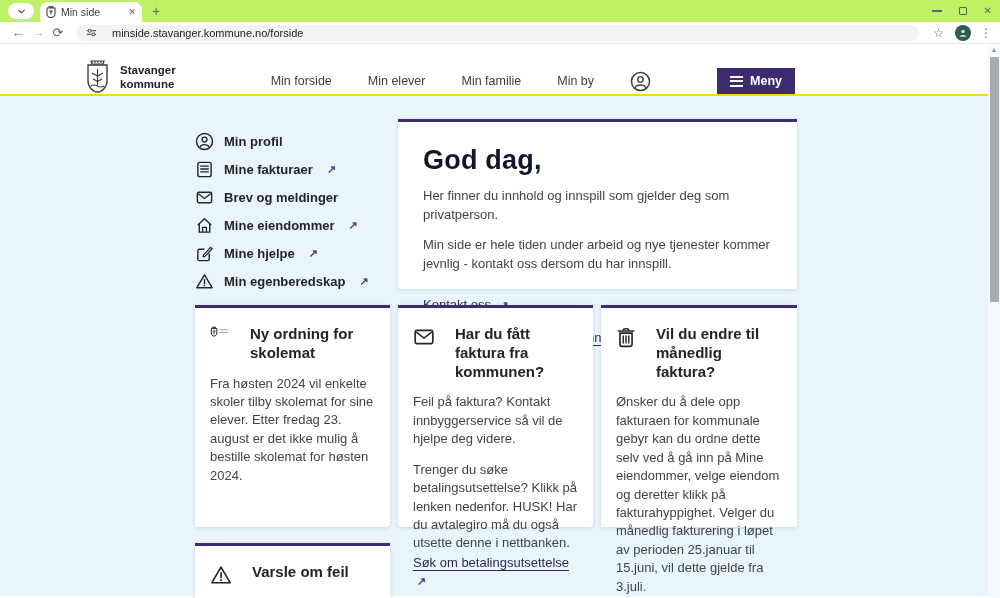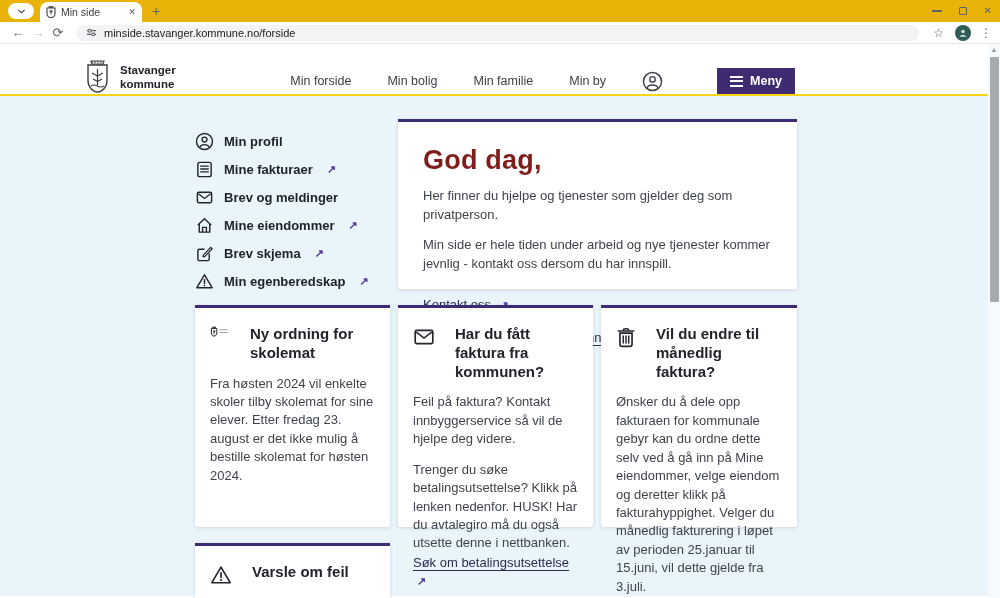--- a/index.html
+++ b/index.html
@@ -1,76 +1,76 @@
 <!DOCTYPE html>
 <html><head>
 <meta charset="utf-8">
 <style>
   * { margin:0; padding:0; box-sizing:border-box; }
   html,body { width:1000px; height:598px; overflow:hidden; background:#fff;
     font-family:"Liberation Sans", sans-serif; }
 
   
-  .tabstrip { position:relative; height:22px; background:#eab308; display:flex; align-items:flex-end; }
+  .tabstrip { position:relative; height:22px; background:#bef264; display:flex; align-items:flex-end; }
   .tab-search { width:26px; height:16px; background:#fff; border-radius:8px; margin:0 6px 3px 8px;
     display:flex; align-items:center; justify-content:center; color:#5f6368; }
   .tab { width:102px; height:20px; background:#fff; border-radius:8px 8px 0 0;
     display:flex; align-items:center; padding:0 6px; gap:5px; }
   .tab-title { font-size:10.5px; color:#3c4043; flex:1; white-space:nowrap; overflow:hidden; }
   .tab-close { font-size:9px; color:#5f6368; cursor:default; }
   .new-tab { font-size:14px; color:#5f6368; margin:0 0 3px 10px; }
   .win-controls { position:absolute; right:8px; top:0; height:22px; display:flex; align-items:center; gap:17px; color:#5f6368; }
   .win-min { width:10px; height:1.4px; background:#5f6368; }
   .win-max { width:8px; height:8px; border:1.2px solid #5f6368; border-radius:1px; }
   .win-close { font-size:10px; line-height:1; }
 
   .toolbar { height:22px; background:#fff; display:flex; align-items:center; padding:0 8px;
     border-bottom:1px solid #e4e6e8; }
   .nav-ico { font-size:13px; color:#5f6368; width:20px; text-align:center; }
   .nav-ico.disabled { color:#bdc1c6; }
   .urlbar { flex:1; height:16px; background:#f1f3f4; border-radius:8px; margin:0 8px;
-    display:flex; align-items:center; padding:0 10px; gap:7px; }
+    display:flex; align-items:center; padding:0 10px; gap:15px; }
   .url-text { font-size:11px; color:#202124; }
   .star { font-size:12px; color:#5f6368; margin:0 6px; }
   .avatar { width:16px; height:16px; border-radius:50%; background:#315c55; display:flex;
     align-items:center; justify-content:center; margin:0 5px; }
   .kebab { font-size:12px; color:#5f6368; margin-left:4px; letter-spacing:0; }
 
   
   .viewport { position:relative; width:988px; height:554px; }
   .site-header { height:52px; background:#fff; border-bottom:2px solid #ffd615;
     display:flex; align-items:flex-end; padding:0 0 0 84px; }
   .logo { display:flex; align-items:center; gap:9px; }
   .logo-text { font-size:11.5px; font-weight:bold; color:#23242b; line-height:1.25; }
   .site-nav { margin-left:auto; display:flex; align-items:center; gap:36px; padding-right:193px; }
   .site-nav a { font-size:12.5px; color:#3a3f46; text-decoration:none; }
   .nav-person { color:#3a3f46; display:flex; }
   .meny-btn { background:#3e2b72; color:#fff; border:none; font-size:12.5px; font-weight:bold;
-    padding:6px 13px; display:flex; align-items:center; gap:7px; margin-left:18px;
+    padding:6px 13px; display:flex; align-items:center; gap:7px; margin-left:30px;
     font-family:"Liberation Sans",sans-serif; }
   .burger { display:flex; flex-direction:column; gap:2.5px; }
   .burger i { display:block; width:13px; height:2px; background:#fff; }
 
   
   .content { height:500px; background:#e9f5fb; padding-top:23px; }
   .grid { width:602px; margin-left:195px; display:grid;
     grid-template-columns:195px 195px 196px; grid-template-rows:170px 222px auto; gap:16px 8px; }
 
   .card { background:#fff; border-top:3px solid #3e2b72; border-radius:0 0 3px 3px;
     box-shadow:0 1px 4px rgba(40,40,70,.14); }
 
   .sidebar { grid-column:1; grid-row:1; padding-top:13px; display:flex; flex-direction:column; gap:9px; }
   .side-item { display:flex; align-items:center; gap:10px; cursor:pointer; }
   .side-item .lbl { font-size:13px; font-weight:bold; color:#20242c; }
   .side-ico { color:#23242c; display:flex; }
 
   .ext { color:#4f3a9b; font-weight:bold; font-size:11px; margin-left:4px; }
 
   .welcome { grid-column:2/4; grid-row:1; padding:23px 25px; }
-  .welcome h1 { font-size:27px; font-weight:bold; color:#7f1d1d; letter-spacing:.2px; }
+  .welcome h1 { font-size:27px; font-weight:bold; color:#0f172a; letter-spacing:.2px; }
   .welcome p { font-size:13px; color:#3f444c; line-height:1.45; margin-top:11px; width:350px; }
   .wlink { display:block; margin-top:15px; }
 
   a.plink { font-size:13px; color:#2e2c4e; font-weight:500; text-decoration:underline;
     text-underline-offset:3px; text-decoration-thickness:1px; }
 
   .tile { padding:17px 15px 16px 15px; display:flex; flex-direction:column; }
   .tile-head { display:flex; align-items:flex-start; gap:20px; }
   .tile-head h3 { font-size:15px; font-weight:bold; color:#22242b; line-height:1.25; }
   .tile-ico { color:#23242c; display:flex; flex-shrink:0; margin-top:1px; }
@@ -143,21 +143,21 @@
         <path d="M13.5 9 v16 M8 13 l5.5 3 M19 13 l-5.5 3 M9 19 l4.5 2.5 M18 19 l-4.5 2.5" stroke="#3a3d42" stroke-width="1.2" fill="none"></path>
         <path d="M7 26 q3 -2 6.5 0 t6.5 0" stroke="#3a3d42" stroke-width="1.2" fill="none"></path>
       </svg>
       <div class="logo-text">
         <div>Stavanger</div>
         <div>kommune</div>
       </div>
     </div>
     <nav class="site-nav">
       <a href="#">Min forside</a>
-      <a href="#">Min bolig</a>
+      <a href="#">Min elever</a>
       <a href="#">Min familie</a>
       <a href="#">Min by</a>
       <span class="nav-person">
         <svg width="21" height="21" viewBox="0 0 20 20">
             <circle cx="10" cy="10" r="8.6" fill="none" stroke="currentColor" stroke-width="1.4"></circle>
             <circle cx="10" cy="8" r="2.6" fill="none" stroke="currentColor" stroke-width="1.3"></circle>
             <path d="M5.2 15.6 C6.3 12.6 13.7 12.6 14.8 15.6" fill="none" stroke="currentColor" stroke-width="1.3" stroke-linecap="round"></path>
           </svg>
       </span>
       <button class="meny-btn">
@@ -214,39 +214,39 @@
           <span class="lbl">Mine eiendommer</span>
           <span class="ext">↗</span>
         </div>
         <div class="side-item">
           <span class="side-ico">
             <svg width="19" height="19" viewBox="0 0 20 20">
                 <path d="M15 10 v6 a1.5 1.5 0 0 1 -1.5 1.5 h-9 A1.5 1.5 0 0 1 3 16 V7 a1.5 1.5 0 0 1 1.5 -1.5 H10" fill="none" stroke="currentColor" stroke-width="1.5"></path>
                 <path d="M9 11.5 L16.5 3.5 L18 5 L10.5 13 L8.5 13.5 Z" fill="none" stroke="currentColor" stroke-width="1.3" stroke-linejoin="round"></path>
               </svg>
           </span>
-          <span class="lbl">Brev skjema</span>
+          <span class="lbl">Mine hjelpe</span>
           <span class="ext">↗</span>
         </div>
         <div class="side-item">
           <span class="side-ico">
             <svg width="19" height="19" viewBox="0 0 20 20">
                 <path d="M10 3 L18 16.5 H2 Z" fill="none" stroke="currentColor" stroke-width="1.5" stroke-linejoin="round"></path>
                 <path d="M10 8 v4" stroke="currentColor" stroke-width="1.5" stroke-linecap="round"></path>
                 <circle cx="10" cy="14.2" r="0.9" fill="currentColor"></circle>
               </svg>
           </span>
           <span class="lbl">Min egenberedskap</span>
           <span class="ext">↗</span>
         </div>
       </div>
 
       <div class="card welcome">
         <h1>God dag,</h1>
-        <p>Her finner du hjelpe og tjenester som gjelder deg som privatperson.</p>
+        <p>Her finner du innhold og innspill som gjelder deg som privatperson.</p>
         <p>Min side er hele tiden under arbeid og nye tjenester kommer jevnlig - kontakt oss dersom du har innspill.</p>
         <span class="wlink" style="margin-top:22px;">
           <a class="plink" href="#"><span>Kontakt oss</span></a>
           <span class="ext">↗</span>
         </span>
         <span class="wlink">
           <a class="plink" href="#"><span>Hjelp oss å bli bedre - send inn konkrete forslag og innspill her!</span></a>
           <span class="ext">↗</span>
         </span>
       </div>

